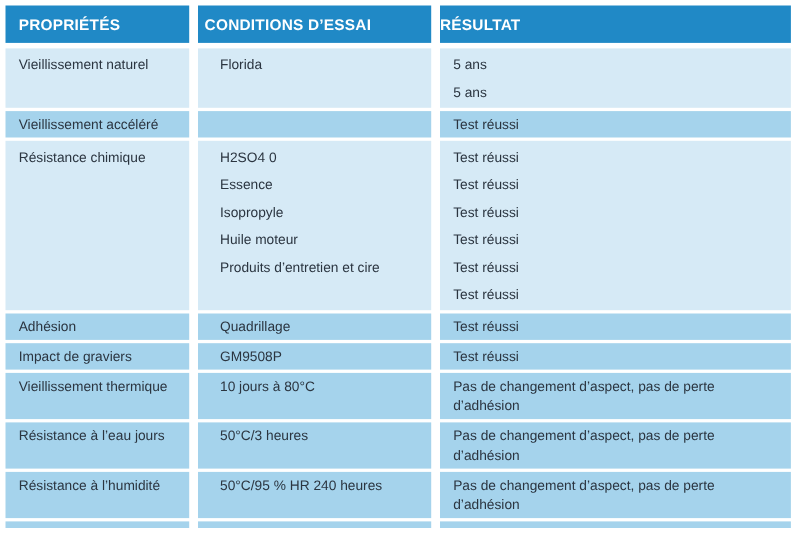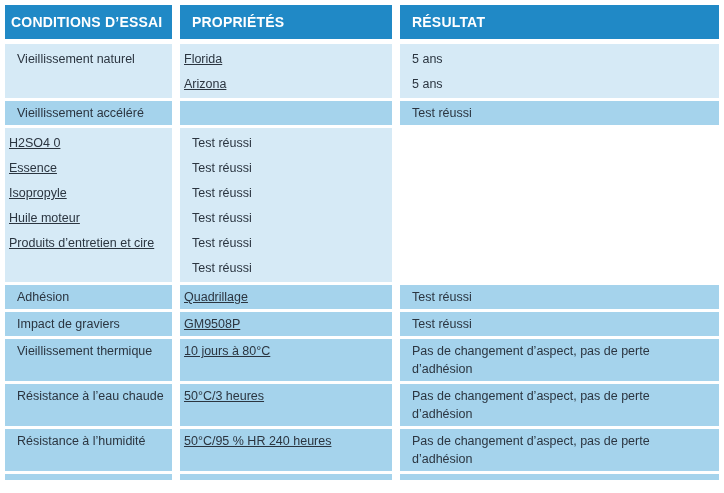--- a/index.html
+++ b/index.html
@@ -35,76 +35,78 @@
     background:var(--header-bg);
     color:var(--header-text);
     font-size:14px;font-weight:bold;
     letter-spacing:.2px;
     height:34px;
     display:flex;align-items:center;
     box-sizing:border-box;
   }
   .hcell.c1{padding-left:12px;}
   .hcell.c2{padding-left:6px;}
-  .hcell.c3{padding-left:12px;}
+  .hcell.c3{}
   .row{
     display:grid;
     grid-template-columns:167px 212px 1fr;
     column-gap:8px;
   }
   .cell{
     box-sizing:border-box;
     color:var(--body-text);
     font-size:12.5px;
     padding:3px 8px 3px 12px;
   }
-  .cell.c2{padding-left:4px;text-decoration:underline;}
+  .cell.c2{padding-left:20px;}
   .cell p{margin:0;line-height:18px;}
   .row--light .cell{background:var(--row-light);}
   .row--medium .cell{background:var(--row-medium);}
   .row--wide .cell{padding-top:6px;padding-bottom:5px;}
   .row--wide .cell p{margin-bottom:7px;}
   .row--wide .cell p:last-child{margin-bottom:0;}
   .row--tight .cell p{margin-bottom:0;}
 </style>
 </head>
 <body>
 
 <div class="page">
   <div class="table">
     <div class="hrow">
+      <div class="hcell c1">PROPRIÉTÉS</div>
       <div class="hcell c2">CONDITIONS D’ESSAI</div>
-      <div class="hcell c1">PROPRIÉTÉS</div>
       <div class="hcell c3">RÉSULTAT</div>
     </div>
 
   <div class="row row--light row--wide">
     <div class="cell c1">
           <p>Vieillissement naturel</p>
         </div>
     <div class="cell c2">
           <p>Florida</p>
-          <p>Arizona</p>
         </div>
     <div class="cell c3">
           <p>5 ans</p>
           <p>5 ans</p>
         </div>
   </div>
       <div class="row row--medium row--tight">
     <div class="cell c1">
           <p>Vieillissement accéléré</p>
         </div>
     <div class="cell c2">
         </div>
     <div class="cell c3">
           <p>Test réussi</p>
         </div>
   </div>
       <div class="row row--light row--wide">
+    <div class="cell c1">
+          <p>Résistance chimique</p>
+        </div>
     <div class="cell c2">
           <p>H2SO4 0</p>
           <p>Essence</p>
           <p>Isopropyle</p>
           <p>Huile moteur</p>
           <p>Produits d’entretien et cire</p>
         </div>
     <div class="cell c3">
           <p>Test réussi</p>
           <p>Test réussi</p>
@@ -142,21 +144,21 @@
         </div>
     <div class="cell c2">
           <p>10 jours à 80°C</p>
         </div>
     <div class="cell c3">
           <p>Pas de changement d’aspect, pas de perte d’adhésion</p>
         </div>
   </div>
       <div class="row row--medium row--single">
     <div class="cell c1">
-          <p>Résistance à l’eau chaude</p>
+          <p>Résistance à l’eau jours</p>
         </div>
     <div class="cell c2">
           <p>50°C/3 heures</p>
         </div>
     <div class="cell c3">
           <p>Pas de changement d’aspect, pas de perte d’adhésion</p>
         </div>
   </div>
       <div class="row row--medium row--single">
     <div class="cell c1">

